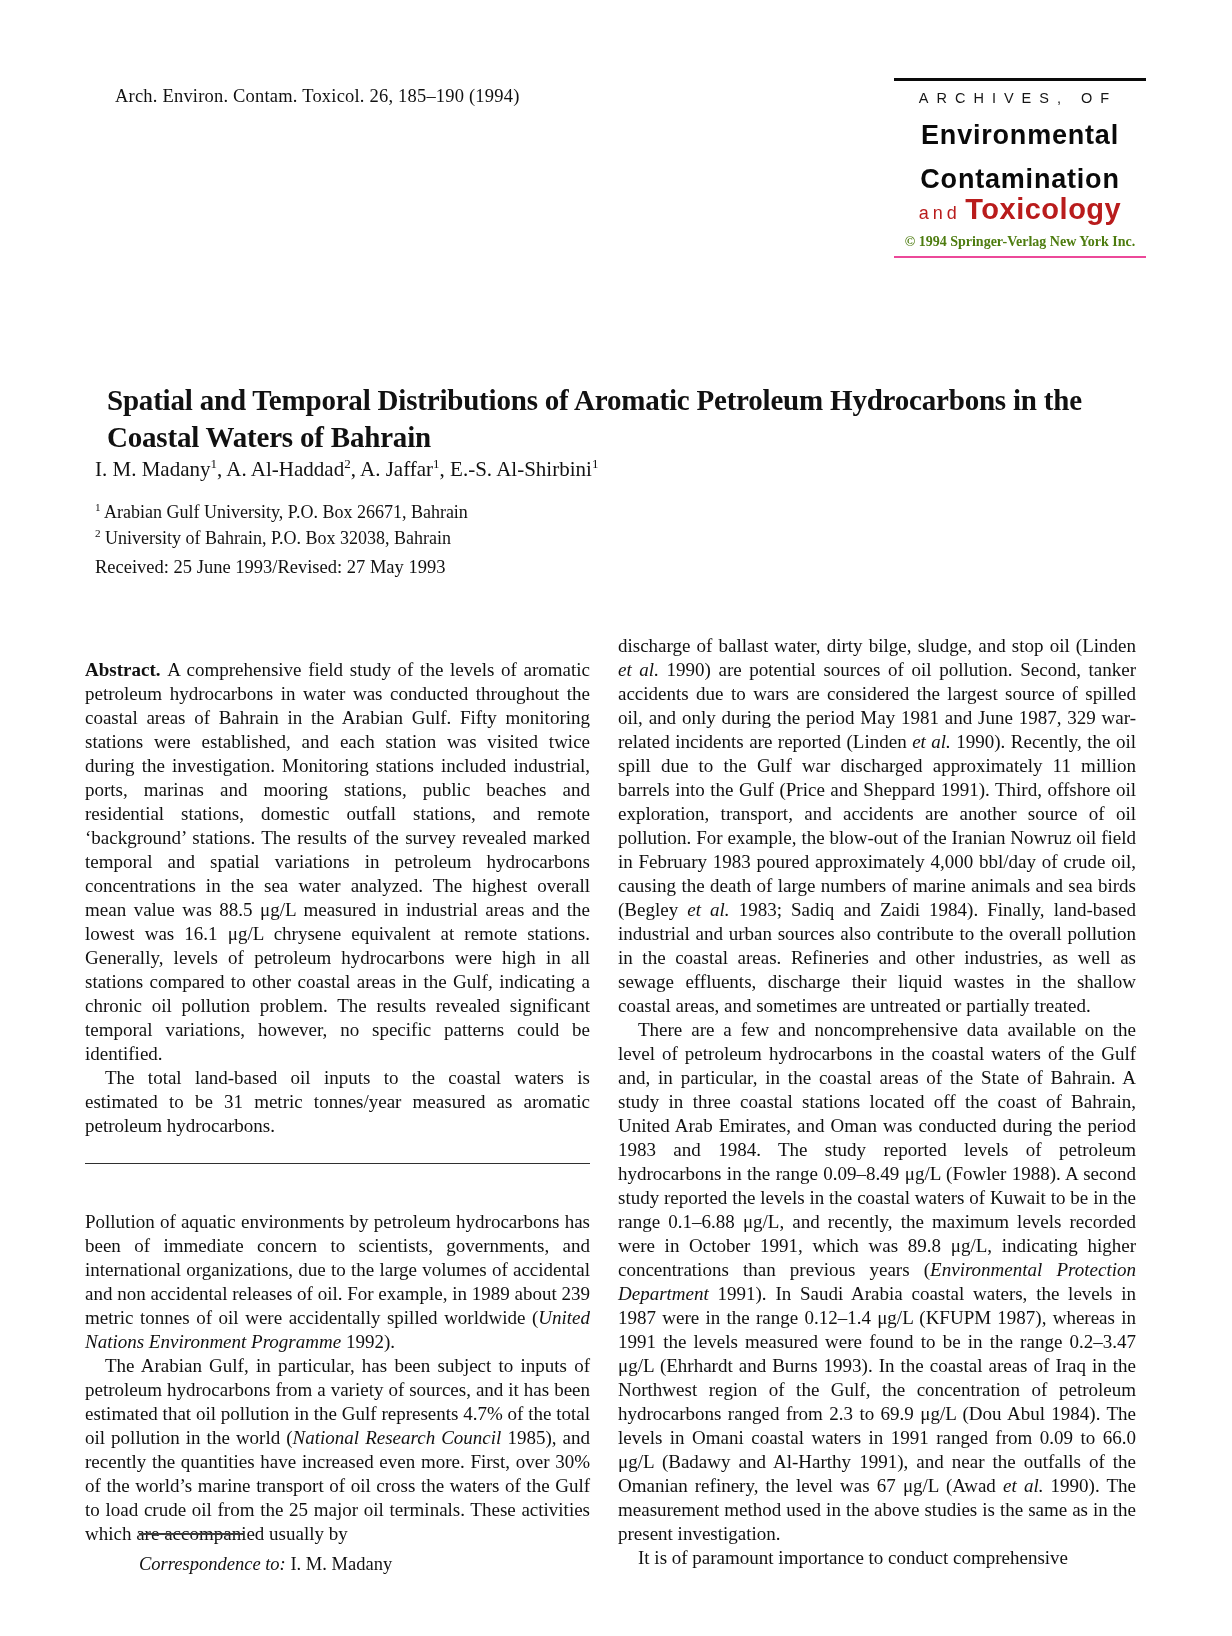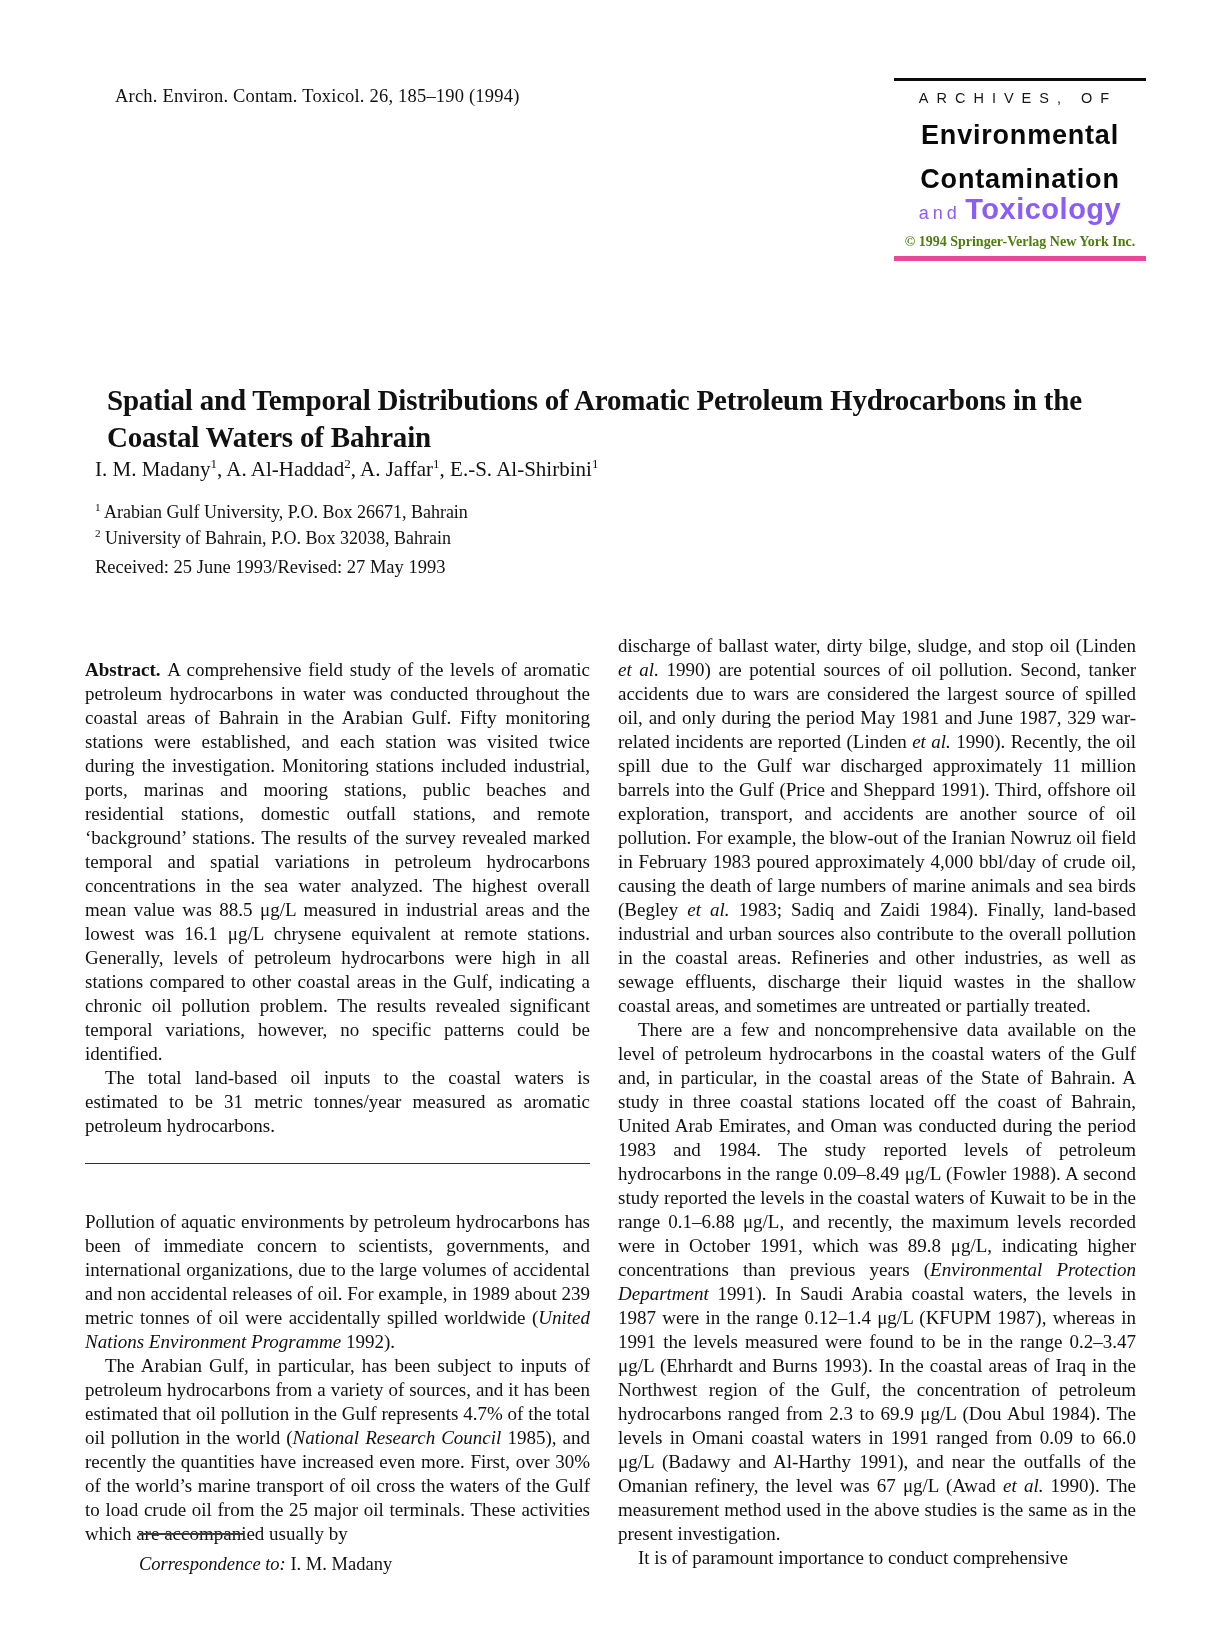--- a/index.html
+++ b/index.html
@@ -11,34 +11,34 @@
     font-family:"Liberation Serif", serif;
     overflow:hidden;
   }
   
   .journal-ref{
     position:absolute;left:103px;top:86px;
     font-size:18.5px;letter-spacing:0.2px;margin-left:12px;
   }
   .logo{
     position:absolute;left:894px;top:78px;width:248px;
-    border-top:3px solid #0a0a0a;border-bottom:5px solid #ec4899;
+    border-top:3px solid #0a0a0a;border-bottom:2px solid #ec4899;
     padding:7px 2px 6px 2px;
     text-align:center;
     font-family:"Liberation Sans", sans-serif;
   }
   .logo-archives{
     font-size:14.5px;letter-spacing:8px;font-weight:500;
     white-space:nowrap;margin:2px 0 5px -4px;color:#151515;
   }
   .logo-env,.logo-cont{
     font-size:27px;font-weight:bold;letter-spacing:0.8px;
     line-height:29px;white-space:nowrap;color:#0a0a0a;margin-top:15px;
   }
-  .logo-tox-row{line-height:31px;white-space:nowrap;color:#8b5cf6;}
+  .logo-tox-row{line-height:31px;white-space:nowrap;color:#b91c1c;}
   .logo-and{font-size:18px;letter-spacing:4px;font-weight:500;}
   .logo-tox{font-size:29px;font-weight:bold;letter-spacing:0.5px;}
   .logo-copy{
     font-family:"Liberation Serif", serif;font-weight:bold;
     font-size:14px;margin-top:5px;white-space:nowrap;color:#4d7c0f;
   }
   
   .title{
     position:absolute;left:95px;top:370px;width:990px;
     margin:12px;font-size:29px;font-weight:bold;line-height:37px;

